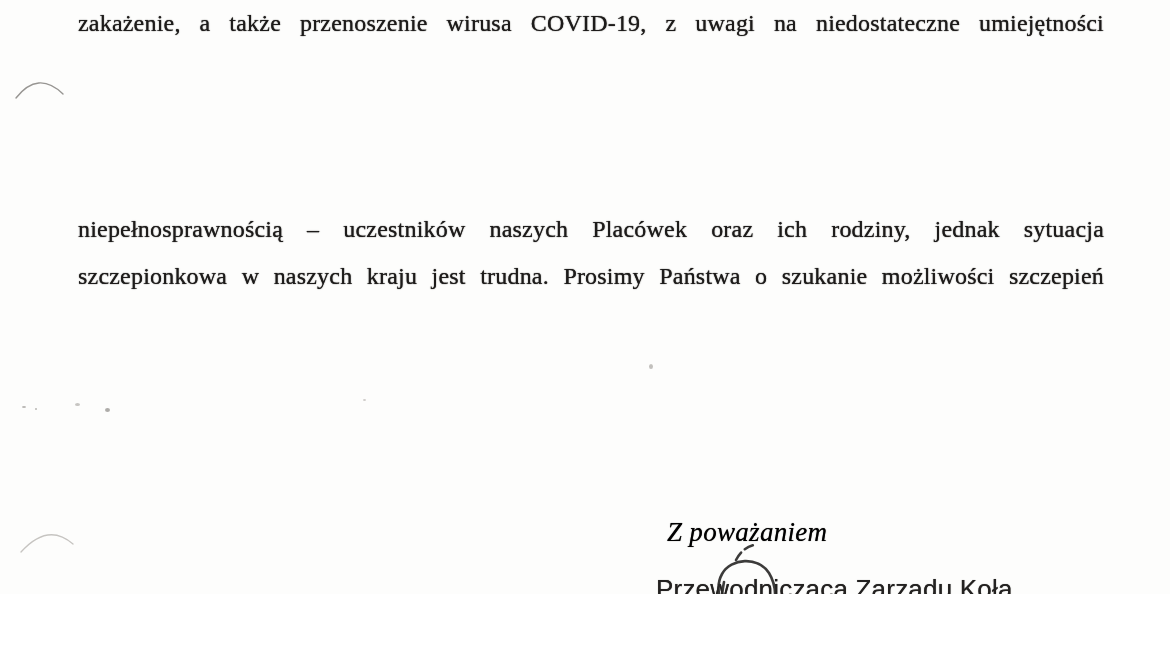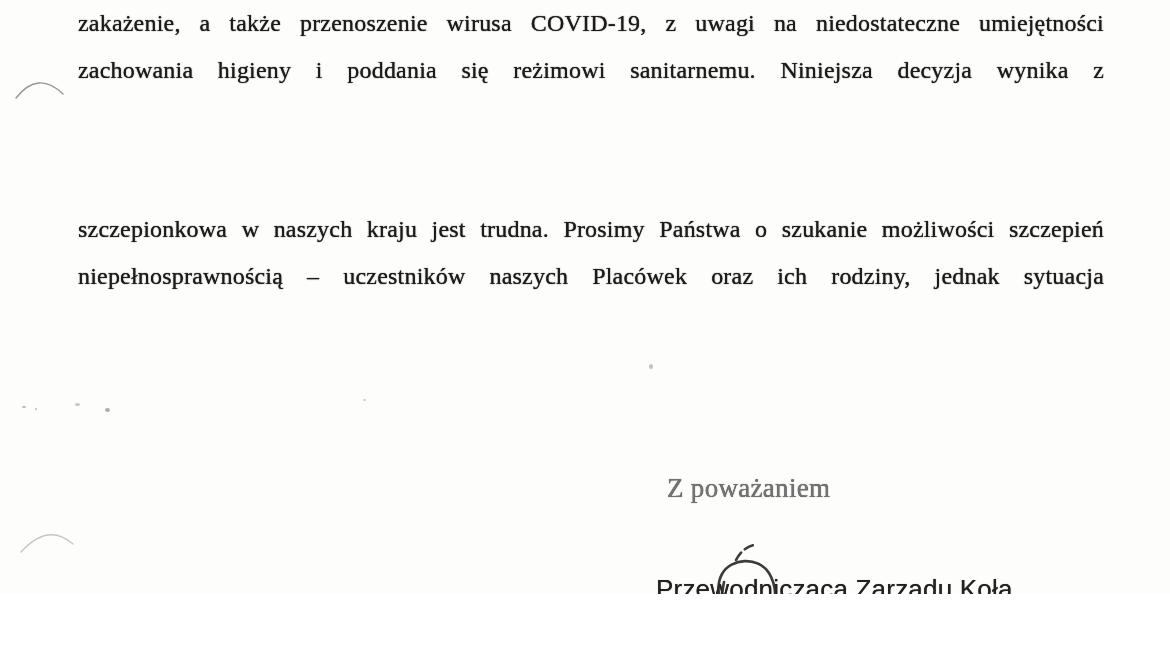--- a/index.html
+++ b/index.html
@@ -17,23 +17,24 @@
     font-size:24px; line-height:46.5px; letter-spacing:0.2px;
     color:#1d1b1a;
     text-shadow:0 0 0.8px rgba(20,18,16,0.9), 0 0 1.6px rgba(40,38,36,0.25);
   }
   .para-1 { top:0px; }
   .para-2 { top:206px; }
   .line { text-align:justify; text-align-last:justify; white-space:nowrap; }
   .line.last { text-align:left; text-align-last:left; word-spacing:7px; }
 
   .closing-salutation {
-    position:absolute; left:667px; top:473px;
-    font-size:27px; letter-spacing:0.3px; color:#737373;
+    position:absolute; left:667px; top:517px;
+    font-size:27px; letter-spacing:0.3px; color:#000000;
     text-shadow:0 0 0.8px rgba(20,18,16,0.9);
+    font-style:italic;
   }
   .signer-title {
     position:absolute; left:656px; top:574px;
     font-family:"Liberation Sans", sans-serif;
     font-size:26px; letter-spacing:0.2px; color:#232120;
     text-shadow:0 0 0.7px rgba(25,23,21,0.85);
   }
 
   .signature { position:absolute; left:628px; top:538px; width:300px; height:120px; }
   .signature path { fill:none; stroke:#2b2a29; stroke-width:2.6; stroke-linecap:round; opacity:0.92; }
@@ -52,26 +53,25 @@
   .sp5 { left:649px; top:364px; width:4px; height:5px; background:#c2c0bd; }
   .sp6 { left:363px; top:399px; width:3px; height:2px; background:#cfcdca; }
 </style>
 </head>
 <body>
 
 <div class="page">
 
   <div class="para para-1">
     <div class="line">zakażenie, a także przenoszenie wirusa COVID-19, z uwagi na niedostateczne umiejętności</div>
-    <div class="line">zachowania higieny i poddania się reżimowi sanitarnemu. Niniejsza decyzja wynika z</div>
   </div>
 
   <div class="para para-2">
+    <div class="line">niepełnosprawnością – uczestników naszych Placówek oraz ich rodziny, jednak sytuacja</div>
     <div class="line">szczepionkowa w naszych kraju jest trudna. Prosimy Państwa o szukanie możliwości szczepień</div>
-    <div class="line">niepełnosprawnością – uczestników naszych Placówek oraz ich rodziny, jednak sytuacja</div>
   </div>
 
   <div class="closing-salutation">Z poważaniem</div>
 
   <div class="signer-title">Przewodnicząca Zarządu Koła</div>
 
   <svg class="signature" viewBox="0 0 300 120" aria-hidden="true">
 
     <path d="M 121 99 C 98 86, 84 54, 94 36 C 103 20, 130 18, 141 35 C 152 53, 148 81, 128 98"></path>
 

